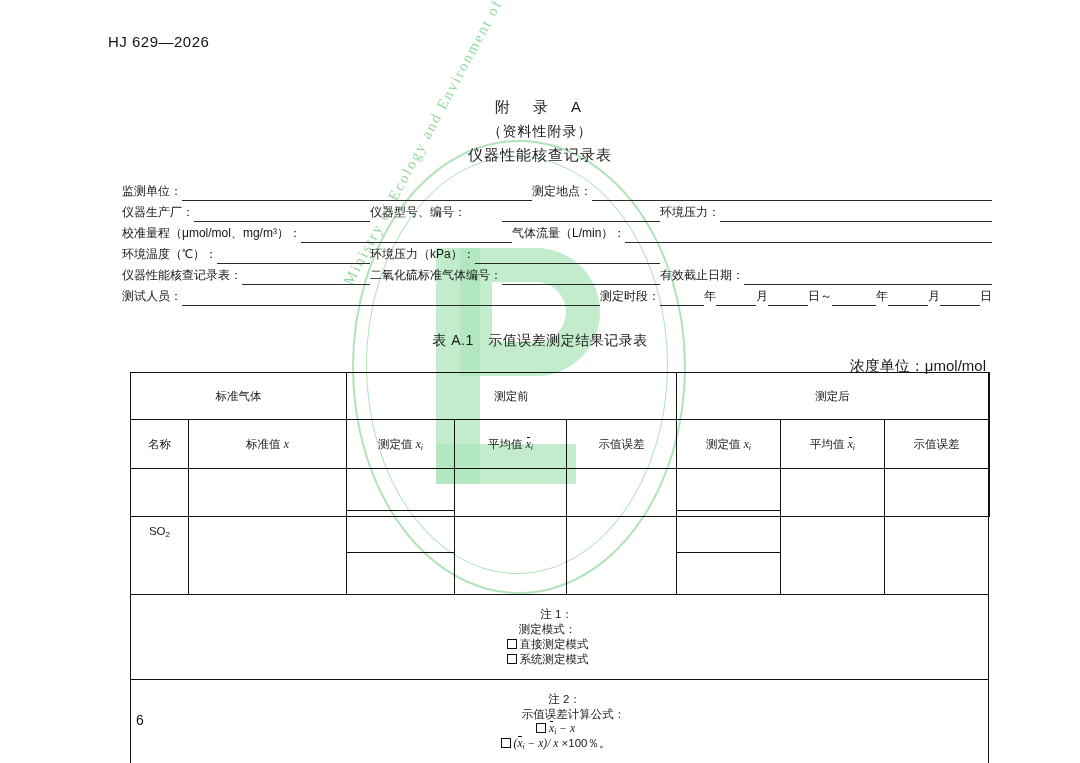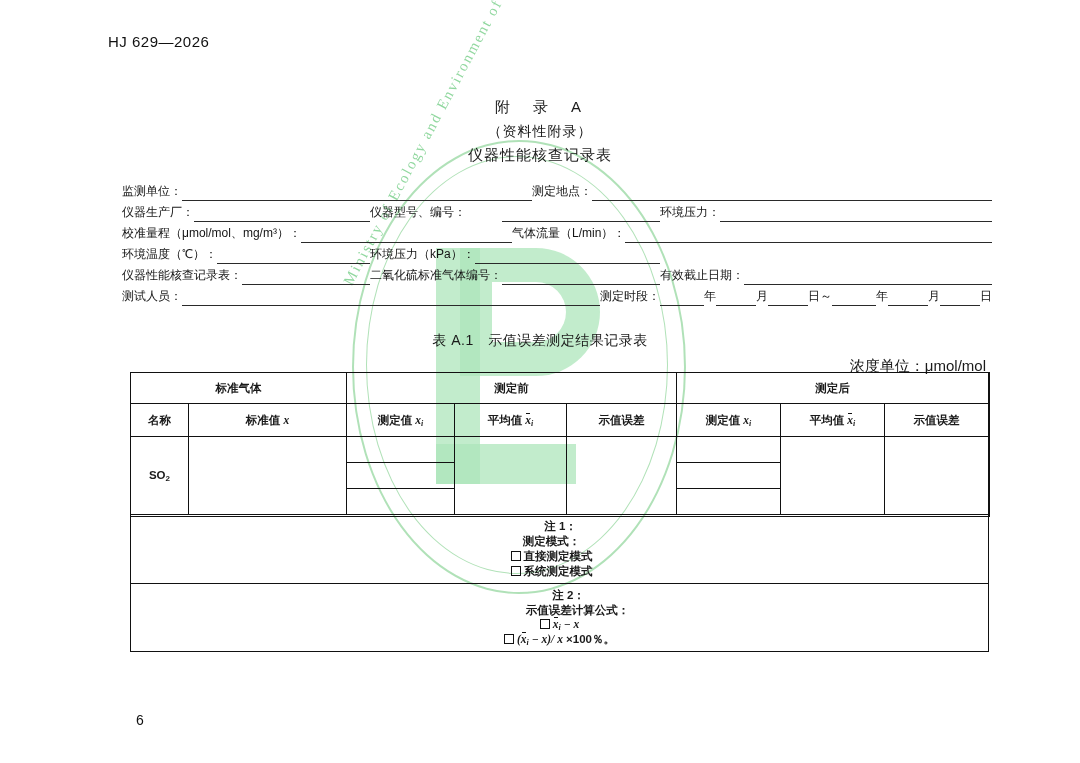--- a/index.html
+++ b/index.html
@@ -189,23 +189,23 @@
     left: 130px;
     top: 372px;
     width: 858px;
     border-collapse: collapse;
     font-family: "Liberation Sans", sans-serif;
     font-size: 11.5px;
     table-layout: fixed;
   }
   .rec-table td, .rec-table th {
     border: 1px solid #111;
-    font-weight: bold;
+    font-weight: normal;
     text-align: center;
-    padding: 4px;
+    padding: 12px;
     height: 20px;
   }
   .rec-table .outer-top th {
     height: 22px;
   }
   .rec-table .hrow2 td {
     height: 24px;
   }
   .rec-table .datarow td {
     height: 17px;

